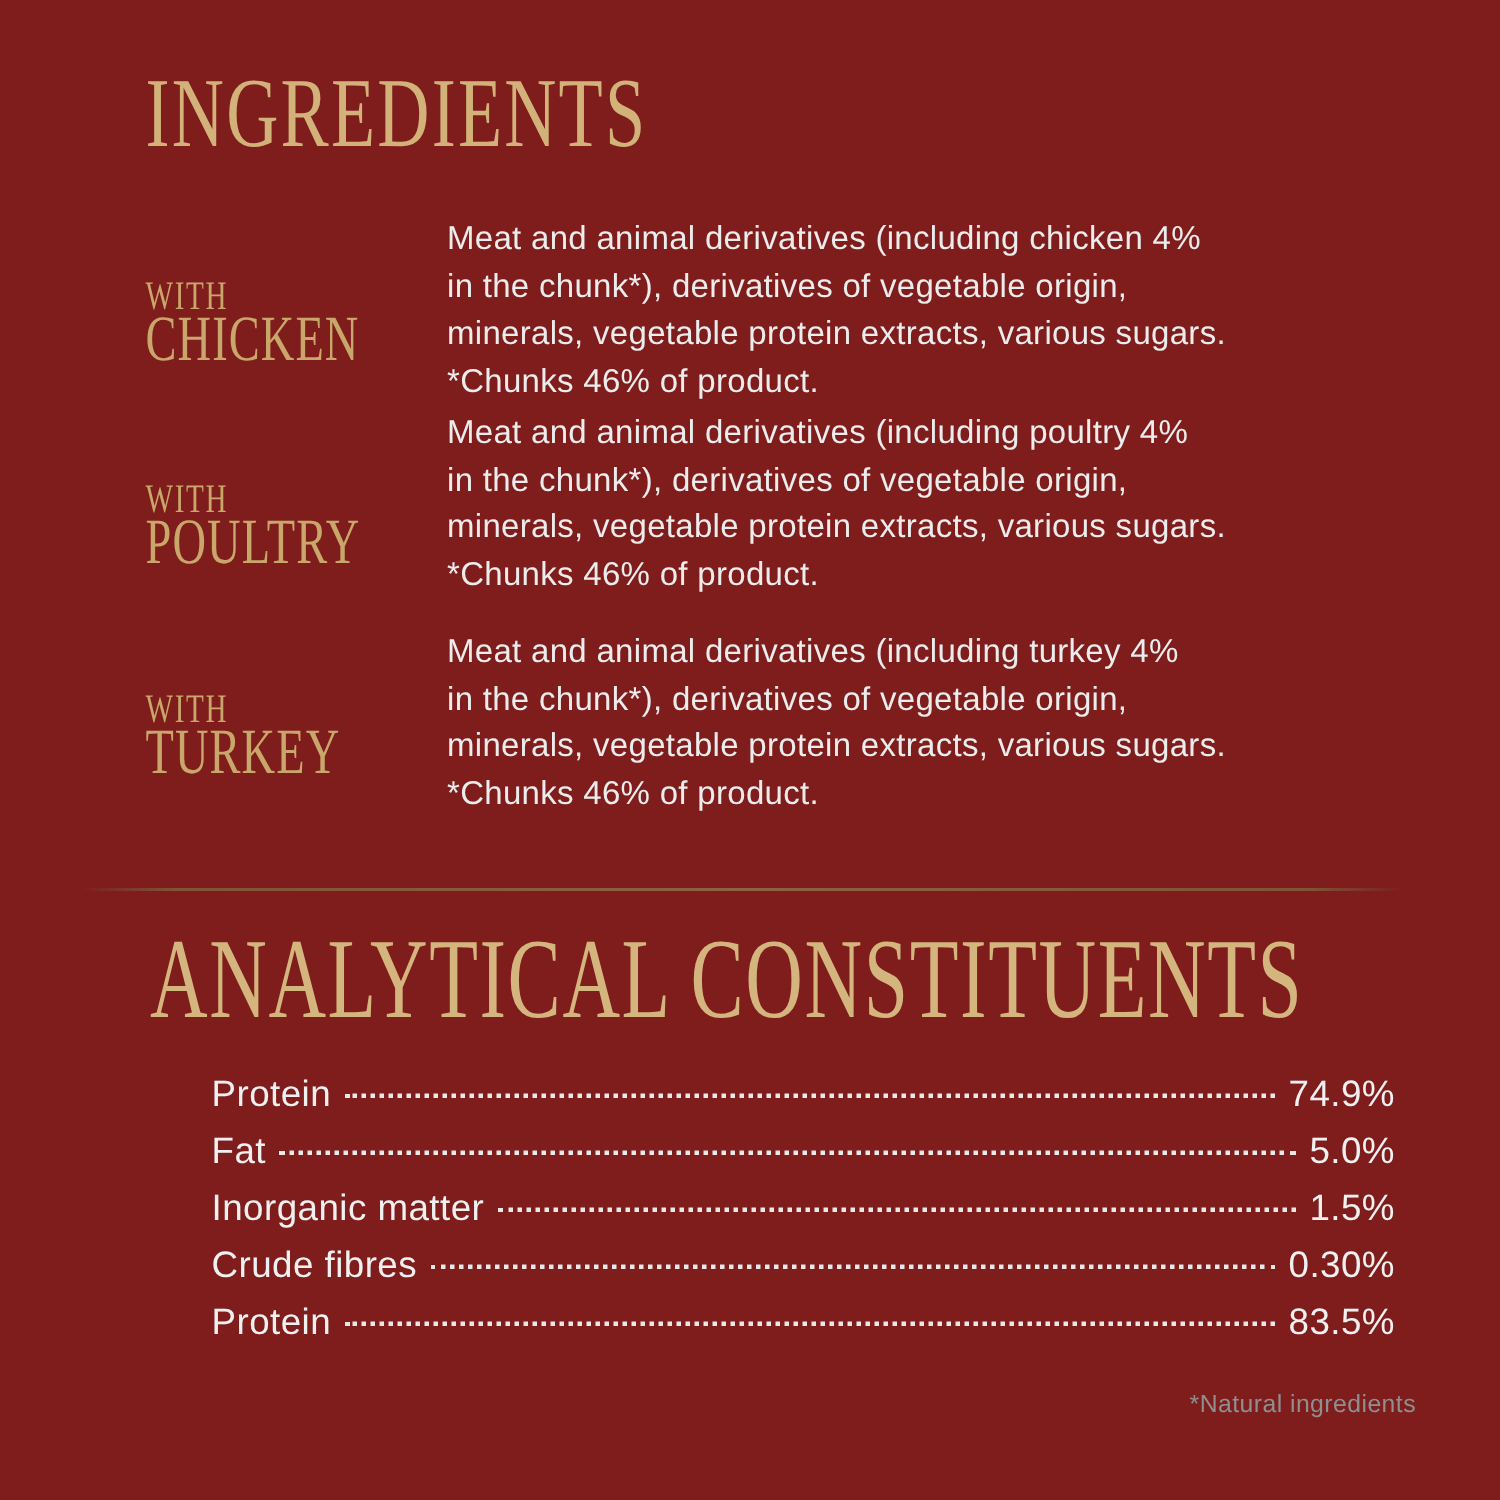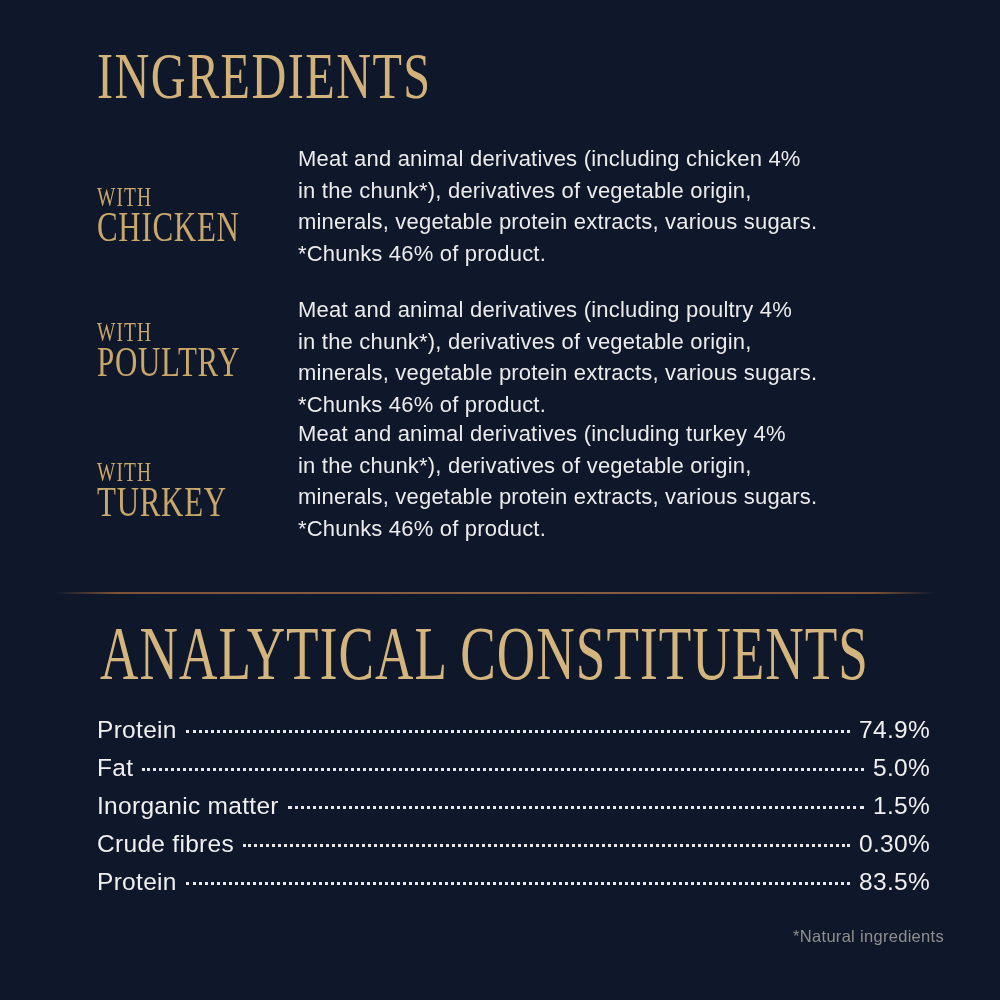--- a/index.html
+++ b/index.html
@@ -1,21 +1,21 @@
 <!DOCTYPE html>
 <html><head>
 <meta charset="utf-8">
 <style>
   * { margin: 0; padding: 0; box-sizing: border-box; }
   html, body { background: #000; }
   .page {
     position: relative;
     width: 1000px;
     height: 1000px;
-    background: #0f172a;
+    background: #7f1d1d;
     overflow: hidden;
     font-family: "Liberation Sans", "DejaVu Sans", sans-serif;
   }
   
   .gold {
     font-family: "Liberation Serif", "DejaVu Serif", serif;
     font-weight: 400;
     color: #d2b279;
     white-space: nowrap;
     line-height: 1;
@@ -84,20 +84,21 @@
     top: 716px;
     width: 833px;
   }
   .ac-row {
     display: flex;
     align-items: baseline;
     height: 38px;
     font-size: 24.5px;
     color: #f0f0f0;
     letter-spacing: 0.3px;
+    margin-left: 44px;
   }
   .ac-label { white-space: nowrap; }
   .ac-dots {
     flex: 1 1 auto;
     border-bottom: 3px dotted #e8e8e8;
     margin: 0 9px;
     transform: translateY(-5px);
     min-width: 20px;
   }
   .ac-value { white-space: nowrap; }
@@ -127,21 +128,21 @@
     <div>Meat and animal derivatives (including chicken 4%</div>
     <div>in the chunk*), derivatives of vegetable origin,</div>
     <div>minerals, vegetable protein extracts, various sugars.</div>
     <div>*Chunks 46% of product.</div>
   </div>
 
   <div class="section-label" style="top:280px">
     <div class="gold with-prefix">WITH</div>
     <div class="gold flavor-name">POULTRY</div>
   </div>
-  <div class="body-text" style="top:294px">
+  <div class="body-text" style="top:272px">
     <div>Meat and animal derivatives (including poultry 4%</div>
     <div>in the chunk*), derivatives of vegetable origin,</div>
     <div>minerals, vegetable protein extracts, various sugars.</div>
     <div>*Chunks 46% of product.</div>
   </div>
 
   <div class="section-label" style="top:420px">
     <div class="gold with-prefix">WITH</div>
     <div class="gold flavor-name">TURKEY</div>
   </div>

